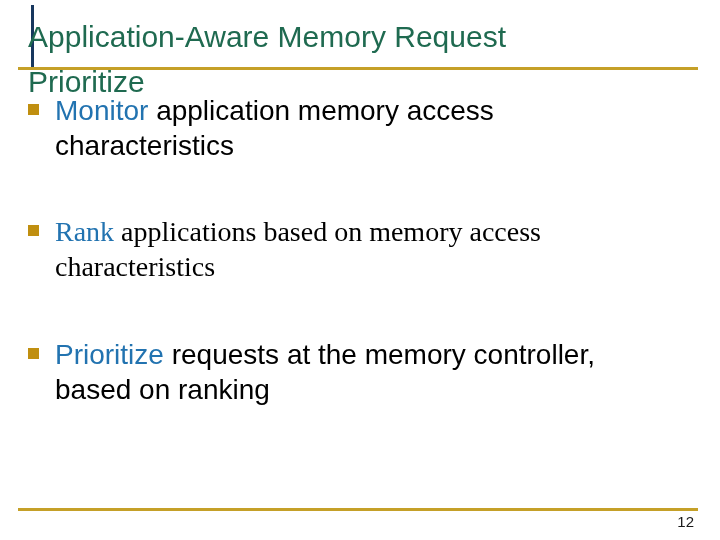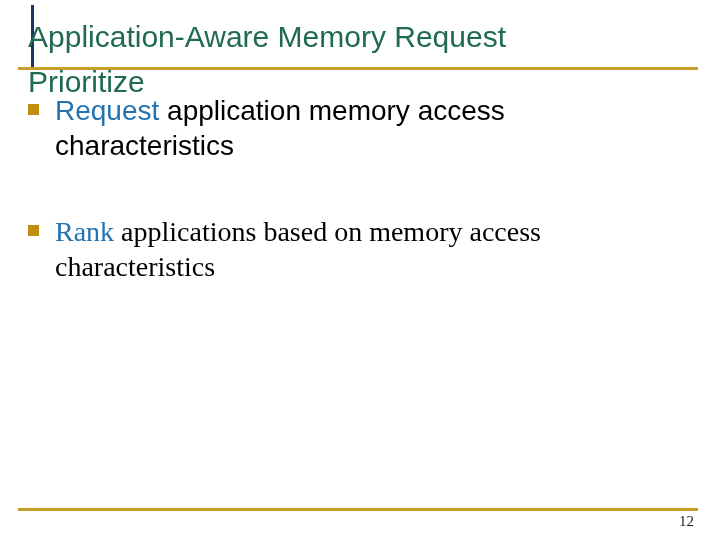--- a/index.html
+++ b/index.html
@@ -75,21 +75,21 @@
     left: 18px;
     top: 508px;
     width: 680px;
     height: 3px;
     background: var(--rule-gold, #C5A028);
   }
   .page-number {
     position: absolute;
     right: 26px;
     top: 513px;
-    font-family: Liberation Serif, serif;
+    font-family: Liberation Sans, sans-serif;
     font-size: 15px;
     color: #1a1a1a;
   }
 </style>
 </head>
 <body>
 
 <div class="slide">
 
   <div class="accent-bar"></div>
@@ -97,35 +97,44 @@
   <div class="title">
     <div>Application-Aware Memory Request</div>
     <div>Prioritize</div>
   </div>
 
   <div class="title-underline"></div>
 
   <div class="bullet-item bullet-1">
     <span class="marker"></span>
     <div class="btext">
-      <span class="keyword">Request</span>
+      <span class="keyword">Monitor</span>
       <span>application memory access</span>
       <br>
       <span>characteristics</span>
     </div>
   </div>
 
   <div class="bullet-item bullet-2">
     <span class="marker"></span>
     <div class="btext">
       <span class="keyword">Rank</span>
       <span>applications based on memory access</span>
       <br>
       <span>characteristics</span>
     </div>
   </div>
 
+  <div class="bullet-item bullet-3">
+    <span class="marker"></span>
+    <div class="btext">
+      <span class="keyword">Prioritize</span>
+      <span>requests at the memory controller,</span>
+      <br>
+      <span>based on ranking</span>
+    </div>
+  </div>
 
   <div class="footer-line"></div>
 
   <div class="page-number">12</div>
 
 </div>
 
 </body></html>

